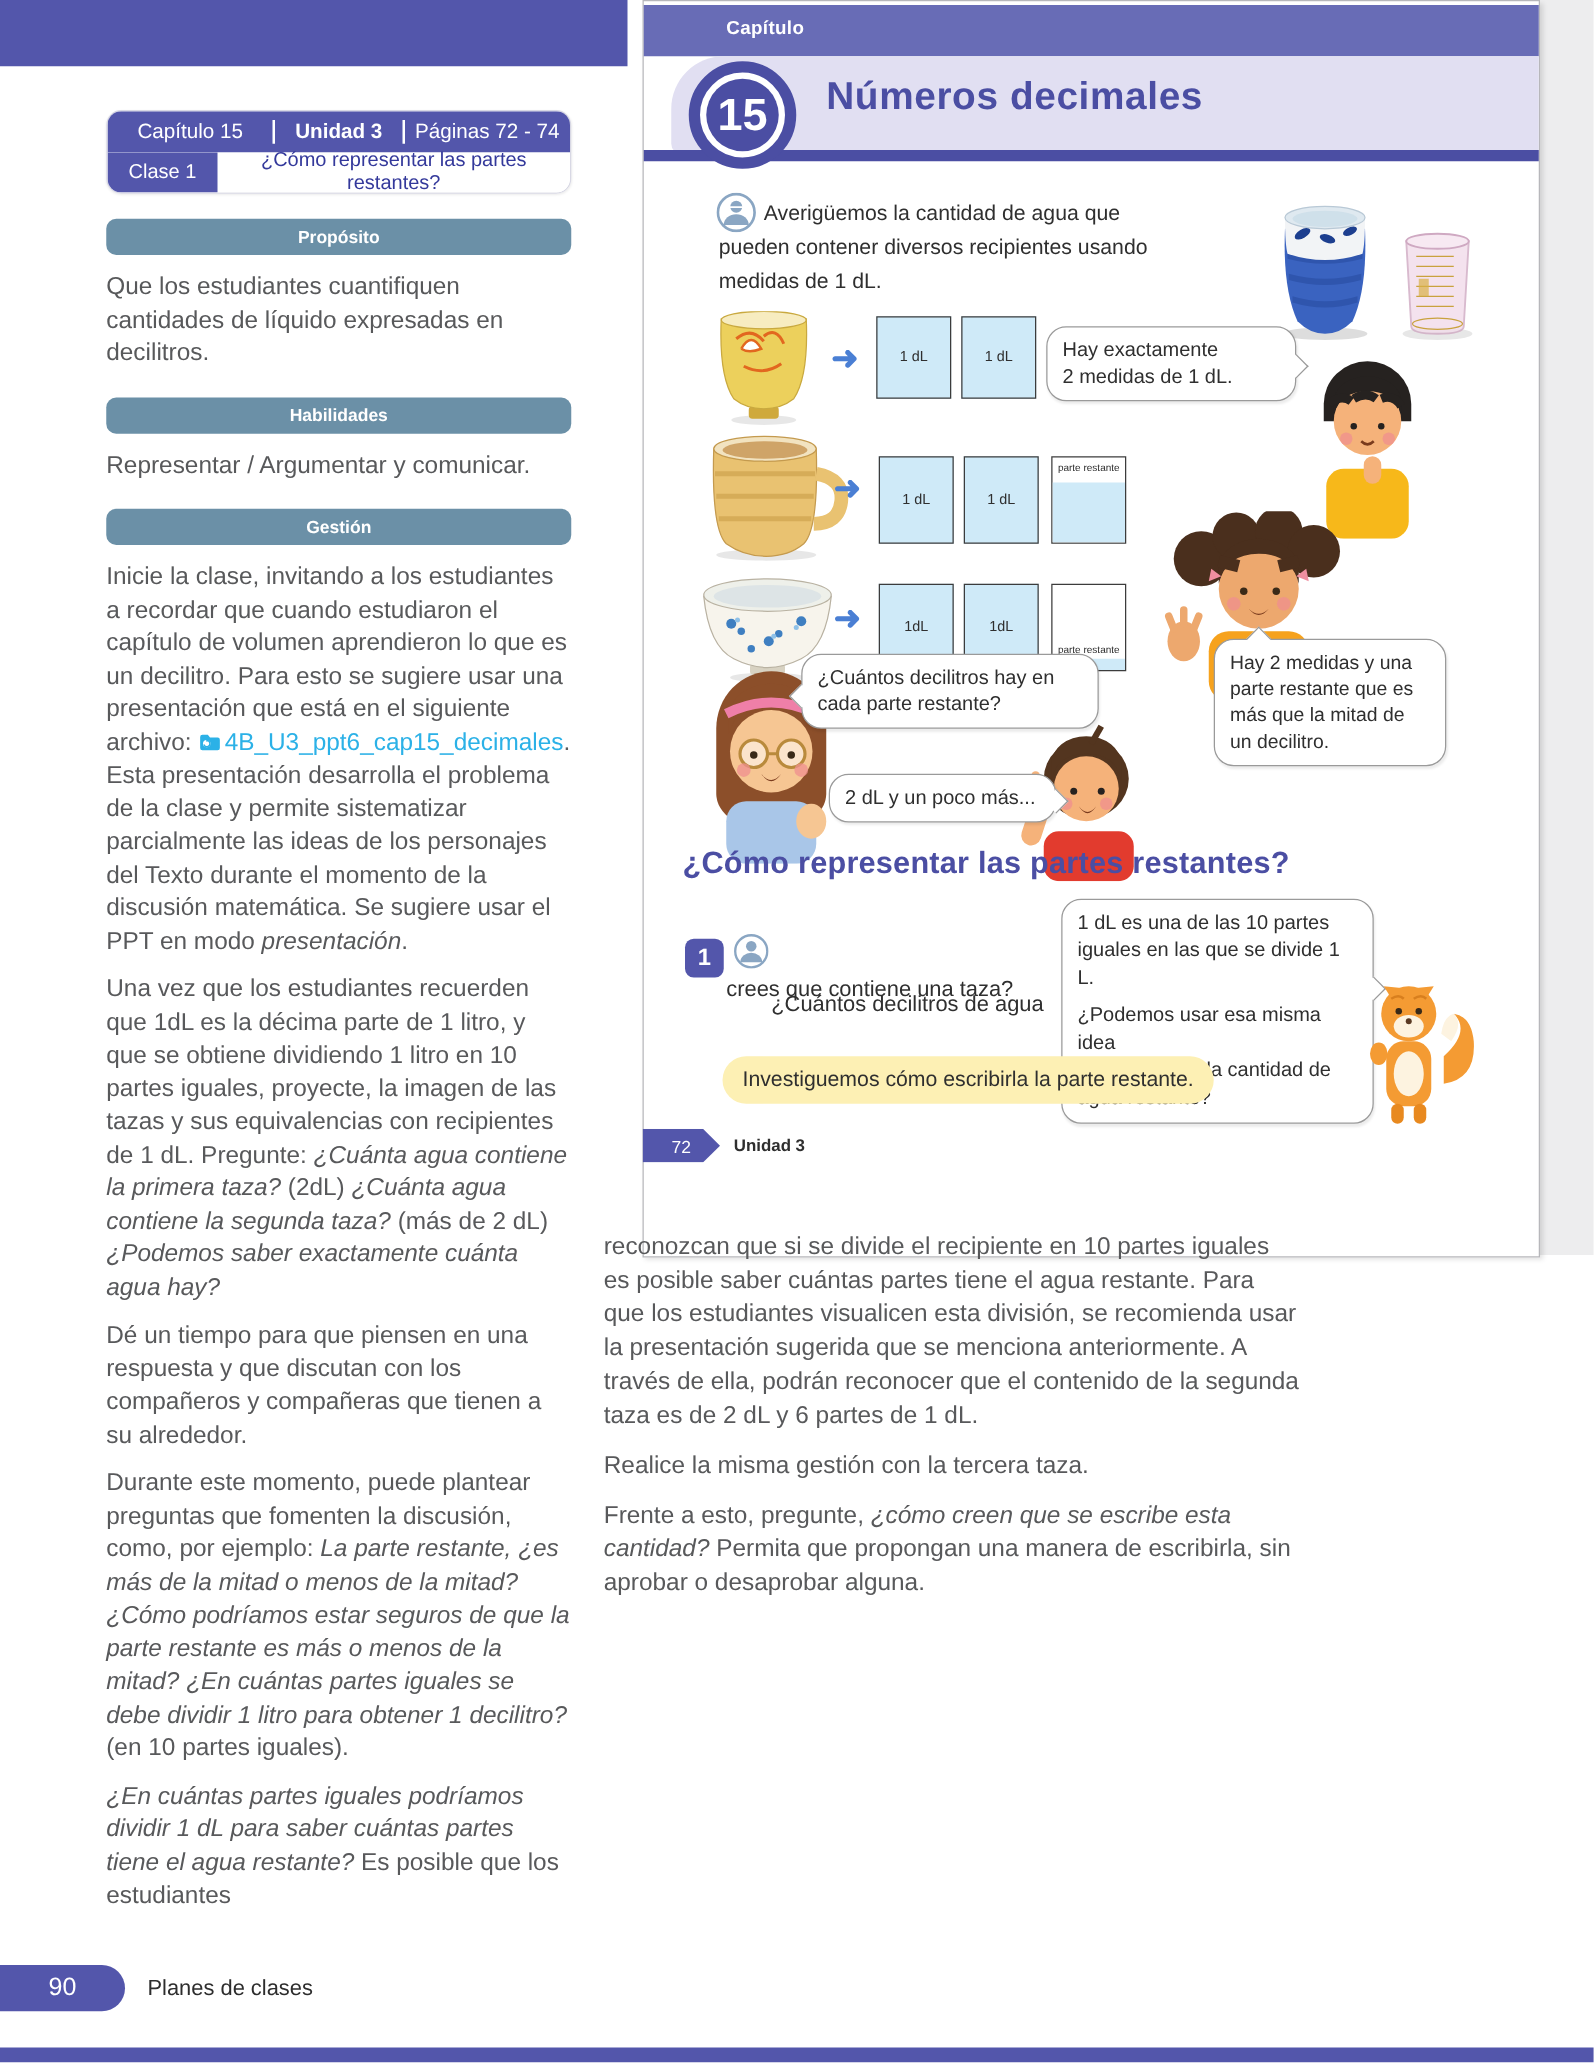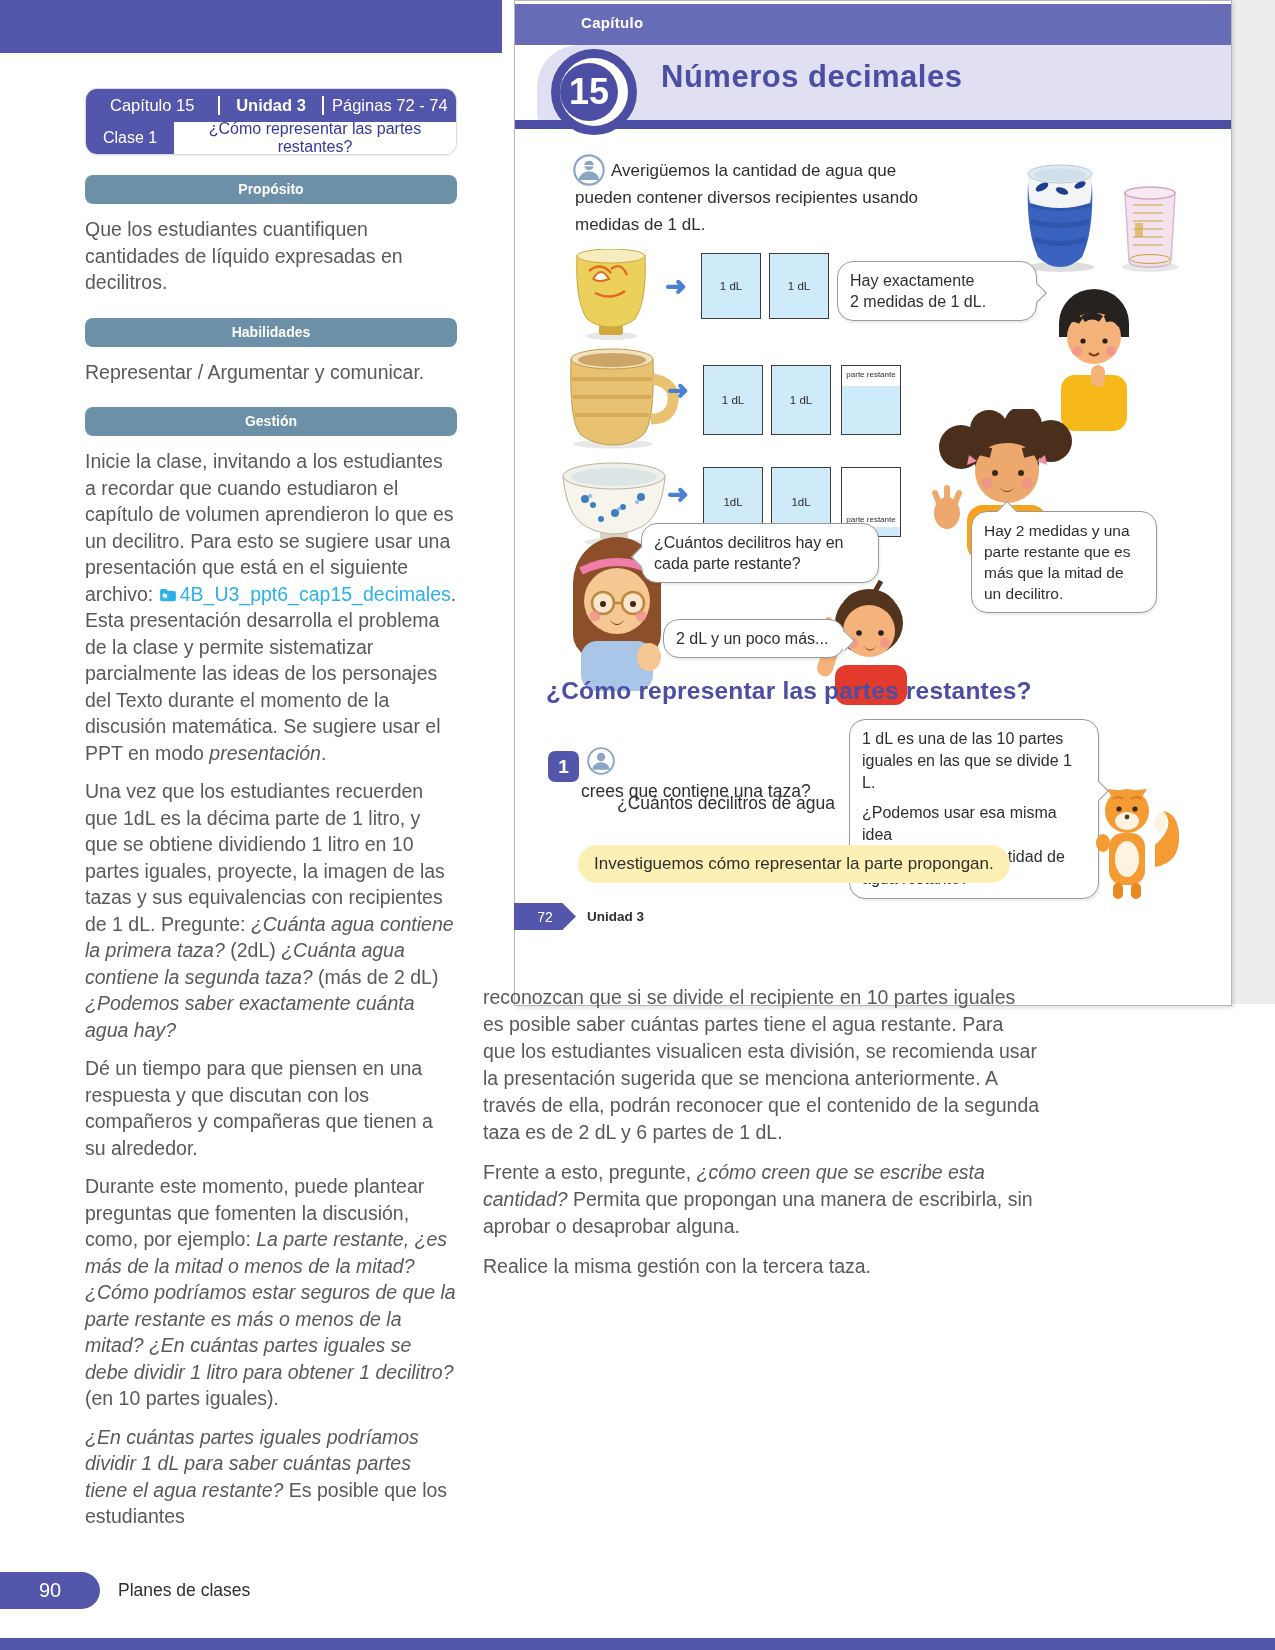--- a/index.html
+++ b/index.html
@@ -30,21 +30,21 @@
 
   
   .book{left:502px;top:0;width:716px;height:1004px;background:#fff;border:1px solid #b7b7bb;
         box-shadow:2px 2px 4px rgba(0,0,0,.12);margin-left:12px;}
   .book .abs{position:absolute;}
   .band{left:0;top:3px;width:100%;height:41px;background:#686cb6;}
   .band-label{left:66px;top:13px;color:#fff;font-weight:bold;font-size:15px;letter-spacing:.3px;}
   .title-strip{left:22px;top:44px;right:0;height:78px;background:#e1dff2;border-top-left-radius:42px;border-bottom-left-radius:8px;}
   .title-underline{left:0;top:119px;width:100%;height:9px;background:#4b4ea3;}
   .chapter-circle{left:36px;top:48px;width:86px;height:86px;border-radius:50%;background:#fff;
-                  border:9px solid #4b4ea3;box-sizing:border-box;display:flex;align-items:center;justify-content:flex-start;z-index:3;}
+                  border:9px solid #4b4ea3;box-sizing:border-box;display:flex;align-items:center;justify-content:center;z-index:3;}
   .chapter-circle .inner{width:58px;height:58px;border-radius:50%;background:#4b4ea3;color:#fff;
                   display:flex;align-items:center;justify-content:center;font-size:36px;font-weight:bold;}
   .book-title{left:146px;top:58px;color:#4b4ea3;font-weight:bold;font-size:31px;letter-spacing:.5px;}
 
   .hand{color:#2f2f2f;font-size:17px;}
   .sq{background:#cfeaf8;border:1.6px solid #3c3c3c;box-sizing:border-box;
       display:flex;align-items:center;justify-content:center;color:#2f2f2f;font-size:11.5px;}
   .rem-box{background:#fff;border:1.6px solid #3c3c3c;box-sizing:border-box;position:relative;overflow:hidden;}
   .rem-label{position:absolute;left:0;right:0;text-align:center;font-size:8px;color:#2f2f2f;white-space:nowrap;}
   .rem-water{position:absolute;left:0;right:0;bottom:0;background:#cfeaf8;}
@@ -368,27 +368,27 @@
       <circle cx="36" cy="46" r="2.4" fill="#5a3a24"></circle>
       <path d="M22 28 q6 -4 10 0 M40 28 q6 -4 10 0" stroke="#d87f1e" stroke-width="2" fill="none"></path>
       <rect x="18" y="62" width="36" height="52" rx="14" fill="#f49b33"></rect>
       <ellipse cx="36" cy="88" rx="12" ry="18" fill="#fdf3e0"></ellipse>
       <ellipse cx="12" cy="72" rx="7" ry="9" fill="#f49b33"></ellipse>
       <rect x="22" y="112" width="10" height="16" rx="5" fill="#e8891f"></rect>
         <rect x="40" y="112" width="10" height="16" rx="5" fill="#e8891f"></rect>
     </svg>
   </div>
 
-  <div class="abs pill" style="left:63px;top:844px;">Investiguemos cómo representar la parte propongan.</div>
+  <div class="abs pill" style="left:63px;top:844px;">Investiguemos cómo escribirla la parte restante.</div>
 
   <div class="abs page-tag" style="left:-1px;top:902px;width:62px;height:27px;">72</div>
   <div class="abs unit-label" style="left:72px;top:908px;">Unidad 3</div>
 </div>
 
 <div class="abs right-col">
   <p>reconozcan que si se divide el recipiente en 10 partes iguales es posible saber cuántas partes tiene el agua restante. Para que los estudiantes visualicen esta división, se recomienda usar la presentación sugerida que se menciona anteriormente. A través de ella, podrán reconocer que el contenido de la segunda taza es de 2 dL y 6 partes de 1 dL.</p>
+  <p>Realice la misma gestión con la tercera taza.</p>
   <p><span>Frente a esto, pregunte, </span><span class="it">¿cómo creen que se escribe esta cantidad?</span><span> Permita que propongan una manera de escribirla, sin aprobar o desaprobar alguna.</span></p>
-  <p>Realice la misma gestión con la tercera taza.</p>
 </div>
 
 <div class="abs footer-pill">90</div>
 <div class="abs footer-label">Planes de clases</div>
 <div class="abs bottom-bar"></div>
 
 </body></html>

